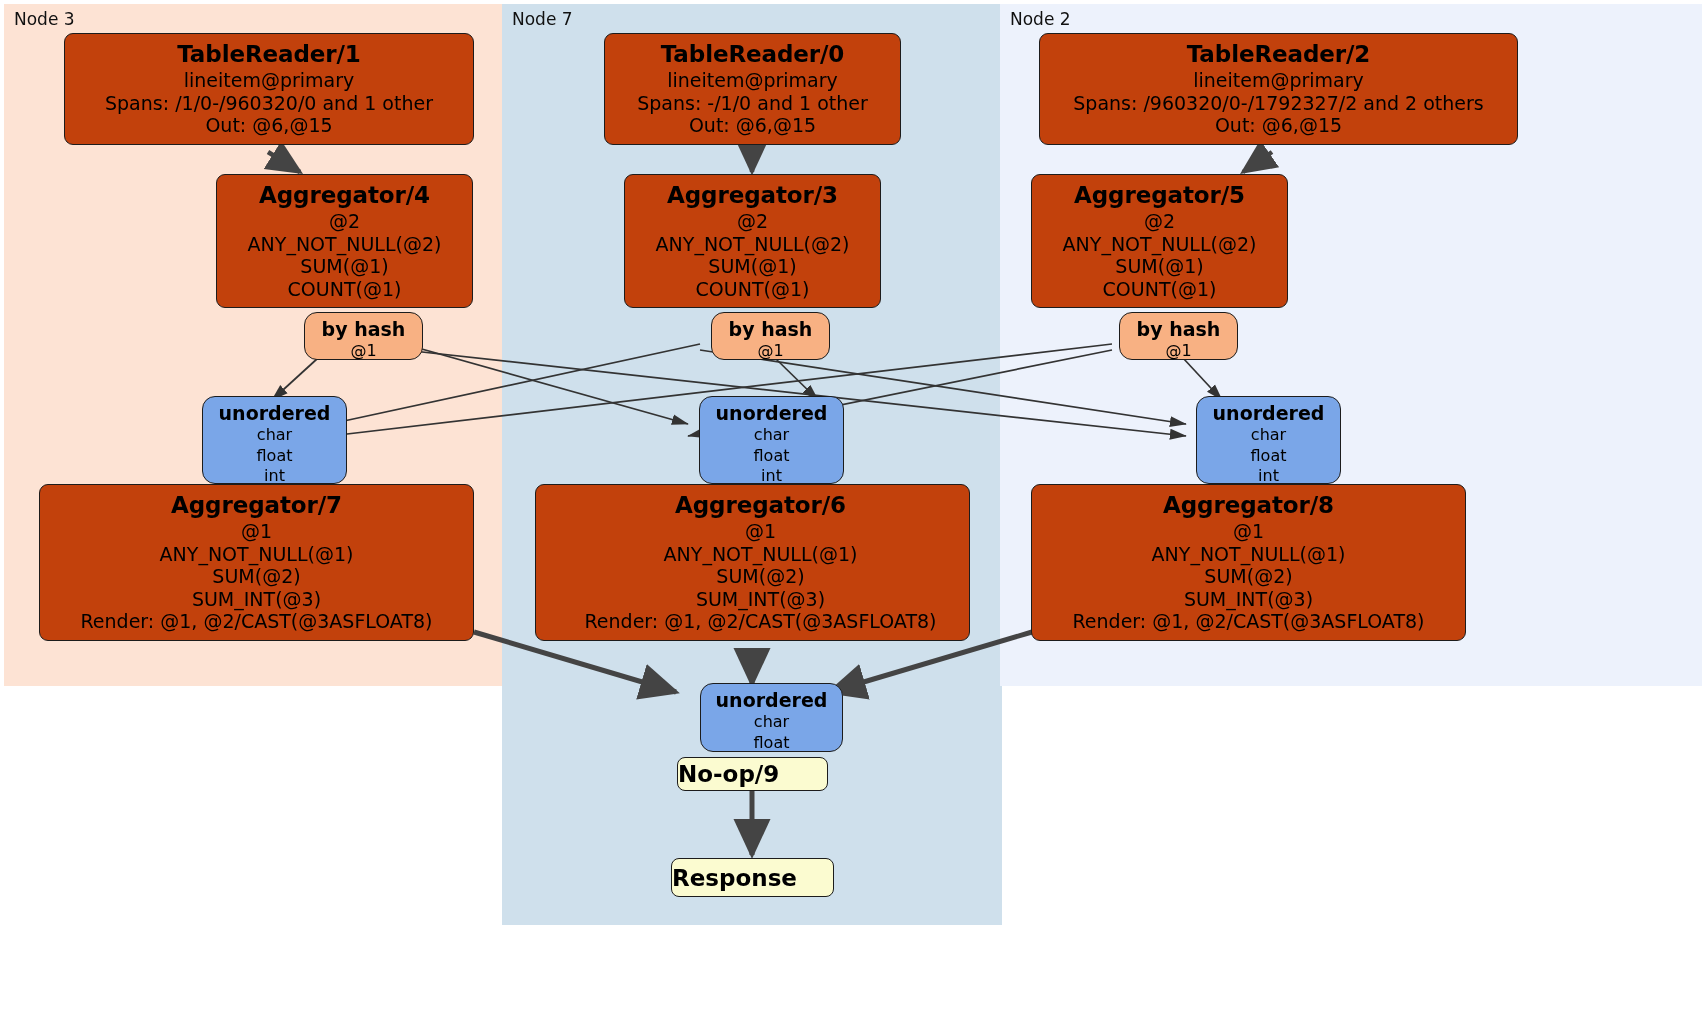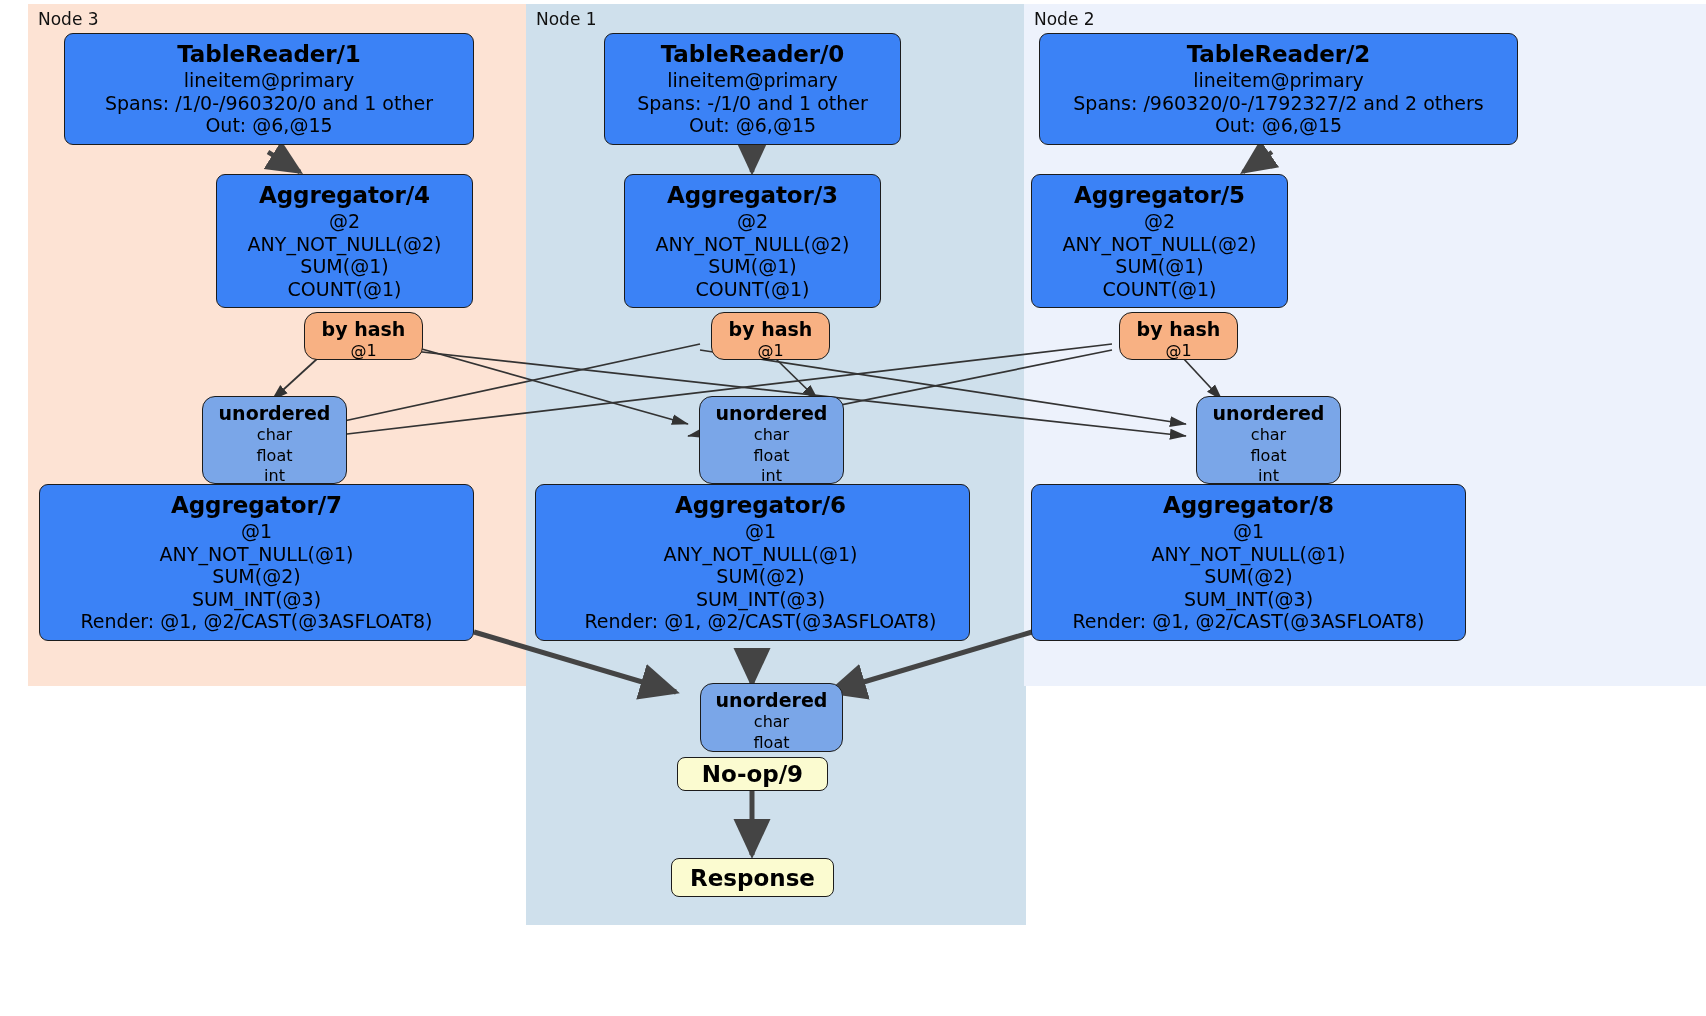--- a/index.html
+++ b/index.html
@@ -14,21 +14,20 @@
     position: relative;
     width: 1706px;
     height: 1016px;
     background: #ffffff;
     overflow: hidden;
   }
   
   .node-panel {
     position: absolute;
     box-sizing: border-box;
-    margin-left: 24px;
   }
   .node-panel-label {
     position: absolute;
     top: 5px;
     left: 10px;
     font-size: 17px;
     color: #111111;
     white-space: nowrap;
   }
   #panel-node3 { left: 4px;    top: 4px;  width: 500px;  height: 682px; background: #fde3d4; }
@@ -41,21 +40,21 @@
     left: 0; top: 0;
     width: 1706px;
     height: 1016px;
     pointer-events: none;
   }
 
   
   .proc-box {
     position: absolute;
     box-sizing: border-box;
-    background: #3b82f6;
+    background: #c2410c;
     border: 1.6px solid #1c1c1c;
     border-radius: 9px;
     text-align: center;
     padding: 6px 8px 7px 8px;
     color: #000000;
     font-size: 19px;
     line-height: 1.19;
     white-space: nowrap;
   }
   .proc-box .ttl {
@@ -94,33 +93,32 @@
     background: #fbfbd0;
     border: 1.6px solid #1c1c1c;
     border-radius: 8px;
     text-align: center;
     font-weight: bold;
     font-size: 23px;
     color: #000000;
     white-space: nowrap;
     display: flex;
     align-items: center;
-    justify-content: center;
   }
 </style>
 </head>
 <body>
 
 <div id="canvas">
 
   <div class="node-panel" id="panel-node3">
     <span class="node-panel-label">Node 3</span>
   </div>
   <div class="node-panel" id="panel-node1">
-    <span class="node-panel-label">Node 1</span>
+    <span class="node-panel-label">Node 7</span>
   </div>
   <div class="node-panel" id="panel-node2">
     <span class="node-panel-label">Node 2</span>
   </div>
 
   <svg id="edges" viewBox="0 0 1706 1016">
     <defs>
       <marker id="arrowBig" markerWidth="9" markerHeight="9" refX="7.2" refY="4.5" orient="auto" markerUnits="strokeWidth">
         <path d="M0,0.8 L8,4.5 L0,8.2 z" fill="#444444"></path>
       </marker>

